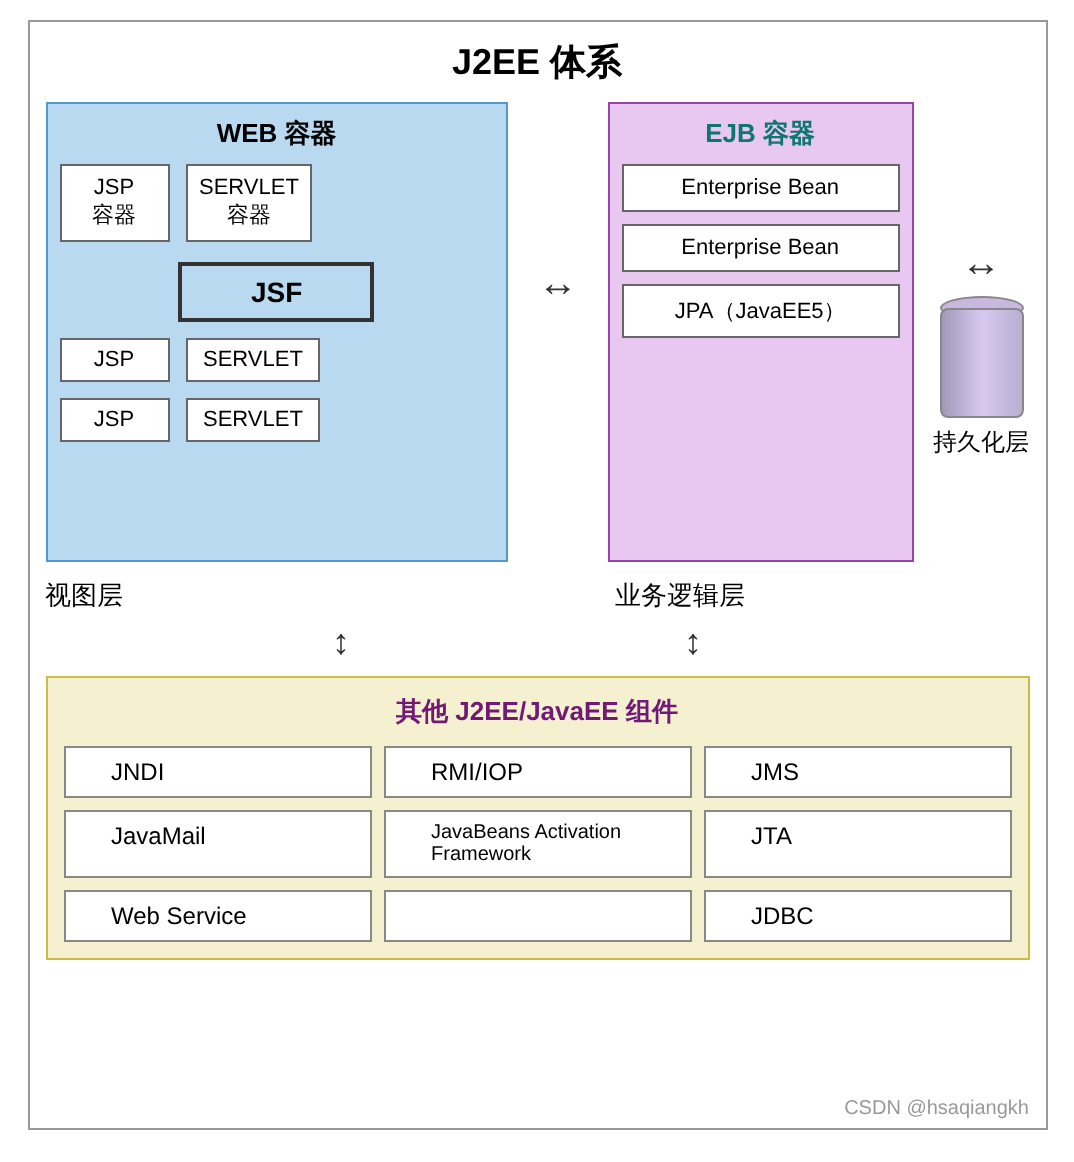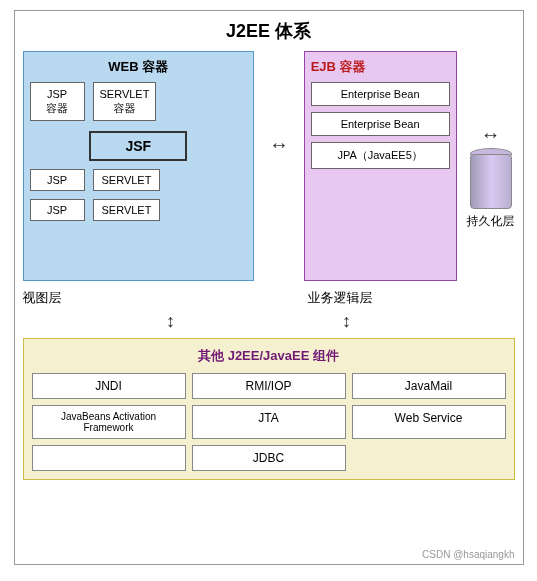--- a/index.html
+++ b/index.html
@@ -122,23 +122,24 @@
     
     .ejb-container {
       background: #e8c8f0;
       border: 1.5px solid #9944aa;
       padding: 6px;
       width: 155px;
       min-height: 230px;
       position: relative;
     }
     .ejb-container-title {
+      text-align: center;
       font-size: 13px;
       font-weight: bold;
-      color: #b91c1c;
+      color: #0f766e;
       margin-bottom: 6px;
     }
     .enterprise-bean-box {
       border: 1px solid #666;
       background: #fff;
       padding: 5px 8px;
       font-size: 11px;
       text-align: center;
       margin-bottom: 6px;
     }
@@ -196,21 +197,20 @@
     .other-grid {
       display: grid;
       grid-template-columns: 1fr 1fr 1fr;
       gap: 6px;
     }
     .other-box {
       border: 1px solid #888;
       background: #fff;
       padding: 5px 23px;
       font-size: 12px;
-      text-align: center;
     }
     .arrow-down {
       font-size: 18px;
       color: #333;
     }
 
     
     .watermark {
       position: absolute;
       bottom: 4px;
@@ -298,20 +298,21 @@
   <div class="vert-arrows">
     <span class="arrow-down">↕</span>
     <span class="arrow-down">↕</span>
   </div>
 
   <div class="other-container">
     <div class="other-title">其他 J2EE/JavaEE 组件</div>
     <div class="other-grid">
       <div class="other-box">JNDI</div>
       <div class="other-box">RMI/IOP</div>
+      <div class="other-box">JMS</div>
       <div class="other-box">JavaMail</div>
       <div class="other-box" style="font-size:10px;">JavaBeans Activation Framework</div>
       <div class="other-box">JTA</div>
       <div class="other-box">Web Service</div>
       <div class="other-box"></div>
       <div class="other-box">JDBC</div>
     </div>
   </div>
 
   <div class="watermark">CSDN @hsaqiangkh</div>

